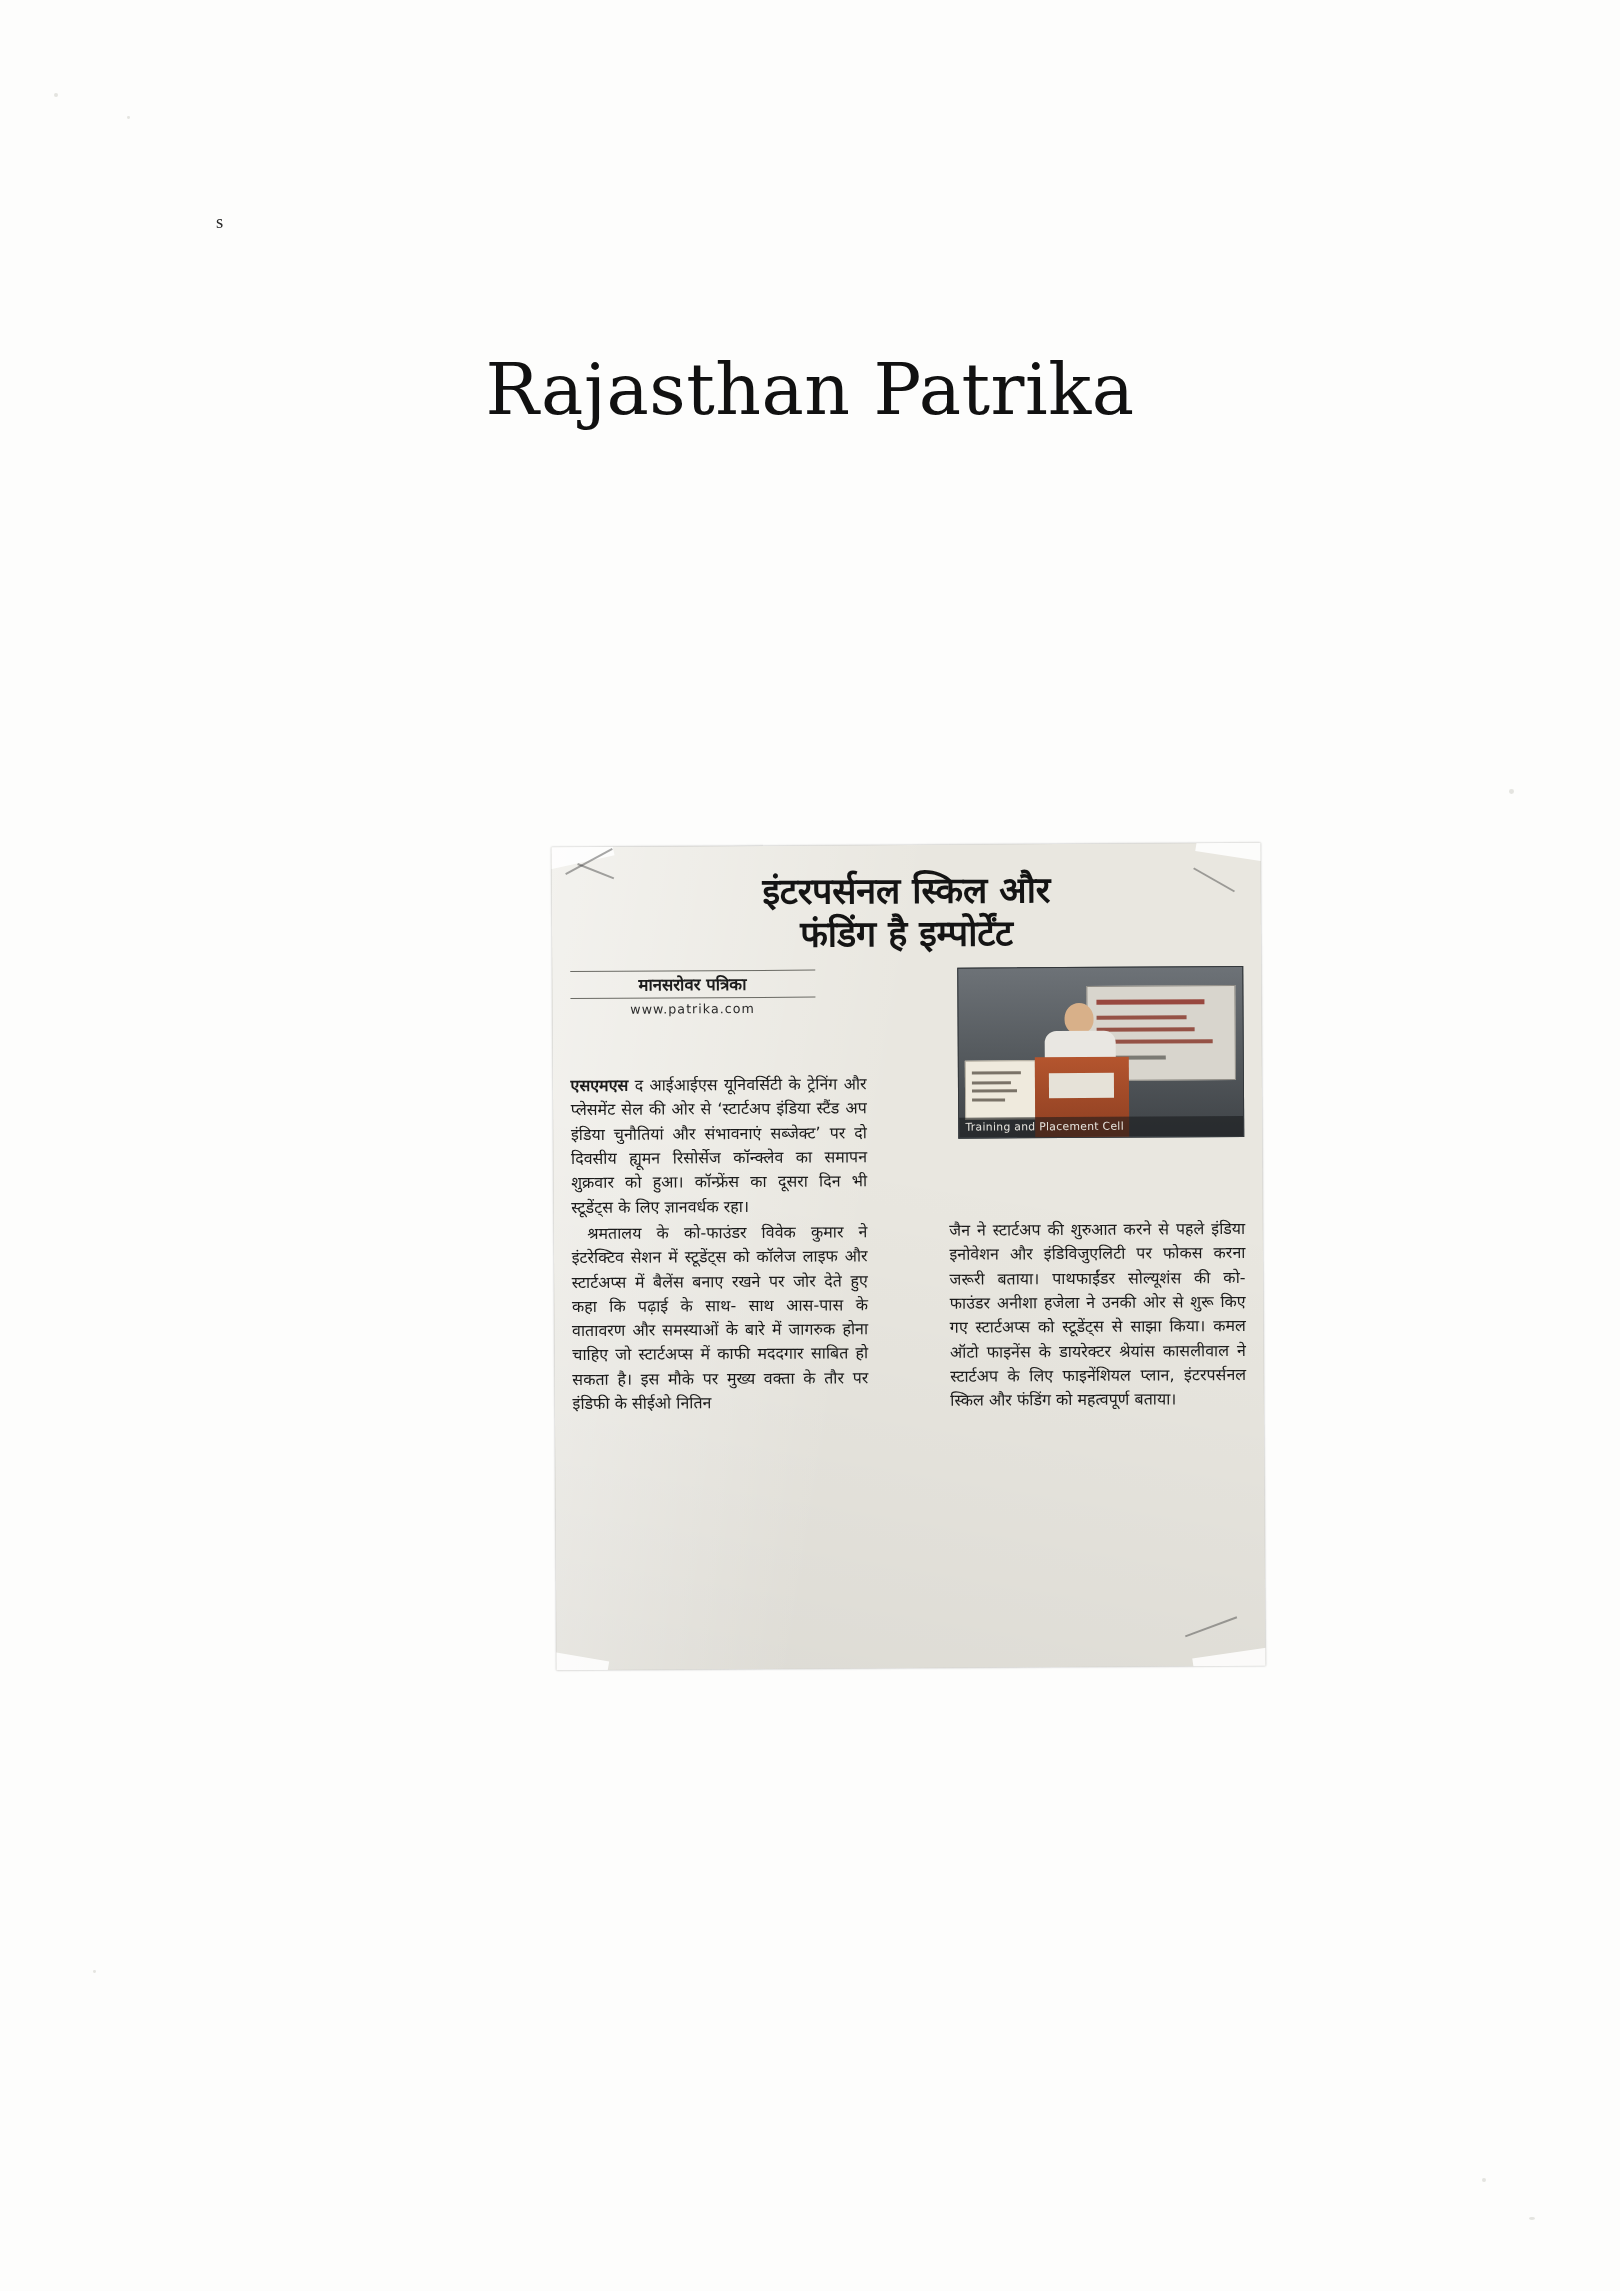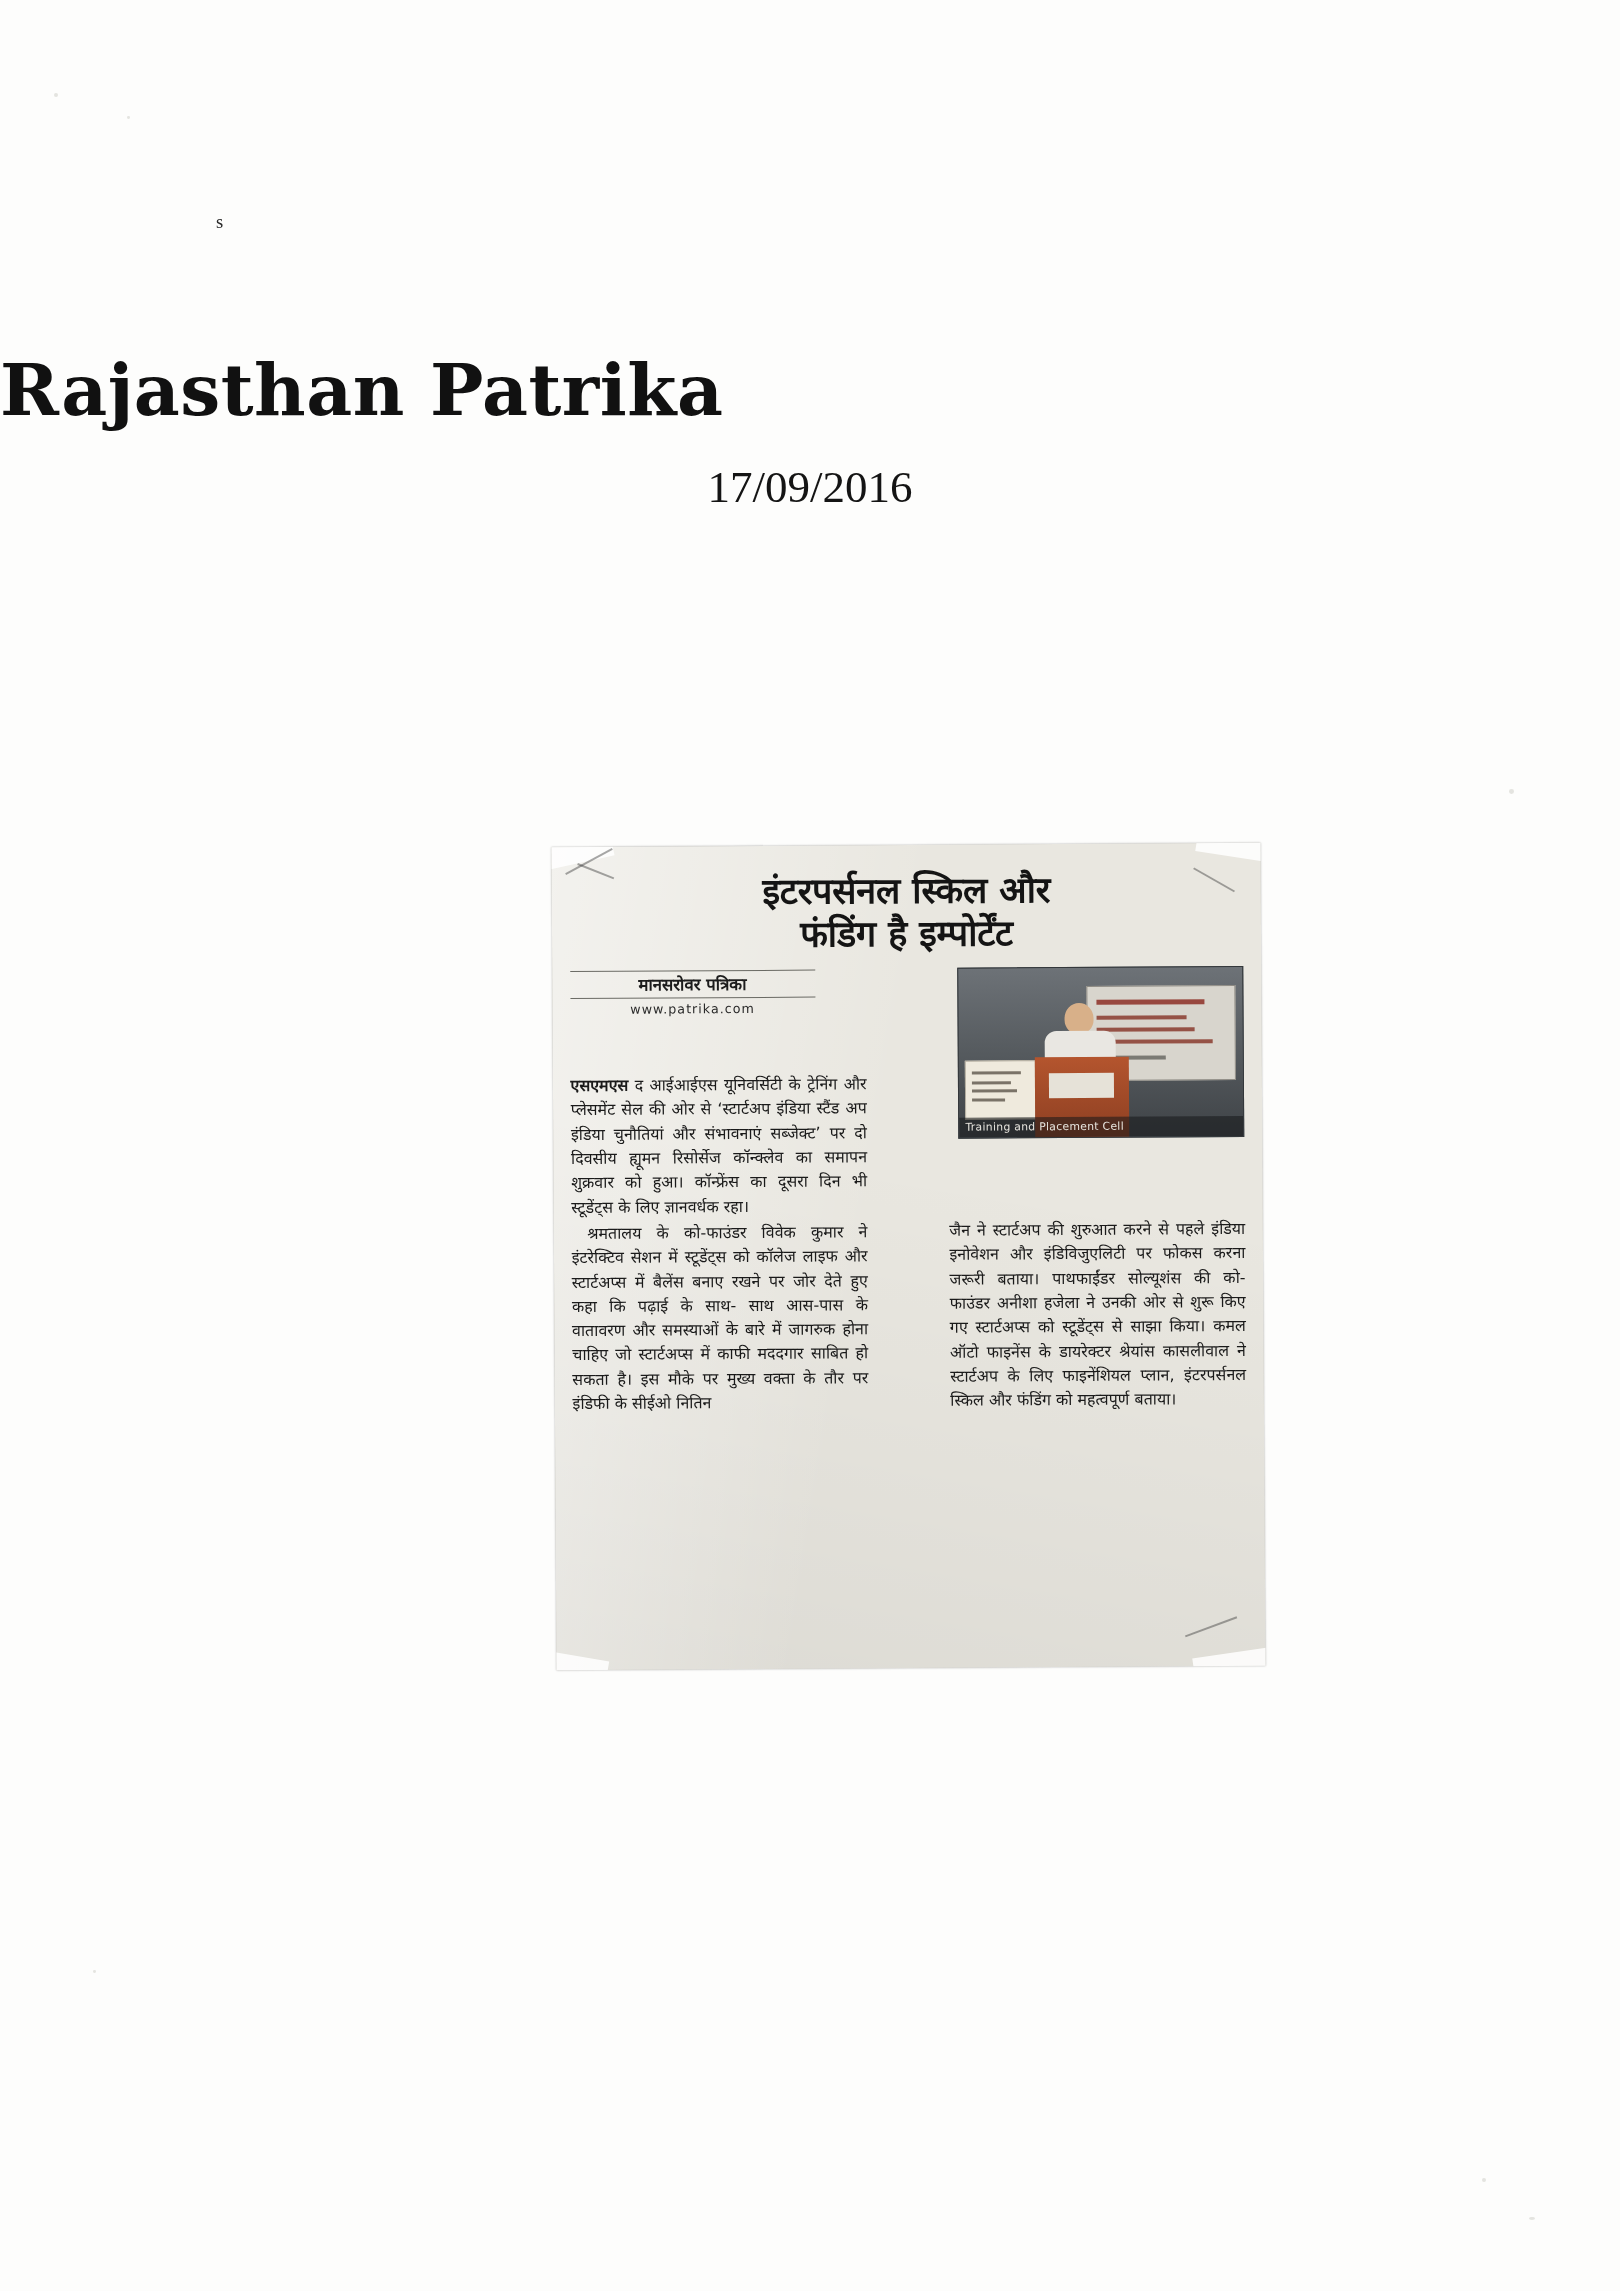--- a/index.html
+++ b/index.html
@@ -35,23 +35,23 @@
     font-family: "Liberation Serif", serif;
     font-size: 18.6px;
     color: #2a2a2a;
   }
 
   .masthead {
     position: absolute;
     top: 348px;
     left: 0;
     width: 100%;
-    text-align: left;
+    text-align: center;
     font-family: "DejaVu Serif", serif;
-    font-weight: bold;
+    font-weight: normal;
     font-size: 71px;
     letter-spacing: 0.5px;
     color: #111;
   }
 
   .issue-date {
     position: absolute;
     top: 461px;
     left: 0;
     width: 100%;
@@ -273,21 +273,20 @@
   <div class="speck" style="left:127px; top:116px; width:2.9px;  height:2.9px;"></div>
   <div class="speck" style="left:1509px;top:789px; width:4.9px;  height:4.9px;"></div>
   <div class="speck" style="left:1482px;top:2178px;width:3.9px;  height:3.9px;"></div>
   <div class="speck" style="left:1529px;top:2217px;width:5.9px;  height:2.9px;"></div>
   <div class="speck" style="left:93px;  top:1970px;width:2.9px;  height:2.9px;"></div>
 
   <div class="corner-mark" style="left:216px; top:211px;">s</div>
 
   <div class="masthead">Rajasthan Patrika</div>
 
-  <div class="issue-date">17/09/2016</div>
 
   <div class="clipping">
     <div class="tear t1"></div>
     <div class="tear t2"></div>
     <div class="tear t3"></div>
     <div class="tear t4"></div>
 
     <div class="scribble s1"></div>
     <div class="scribble s2"></div>
     <div class="scribble s3"></div>

